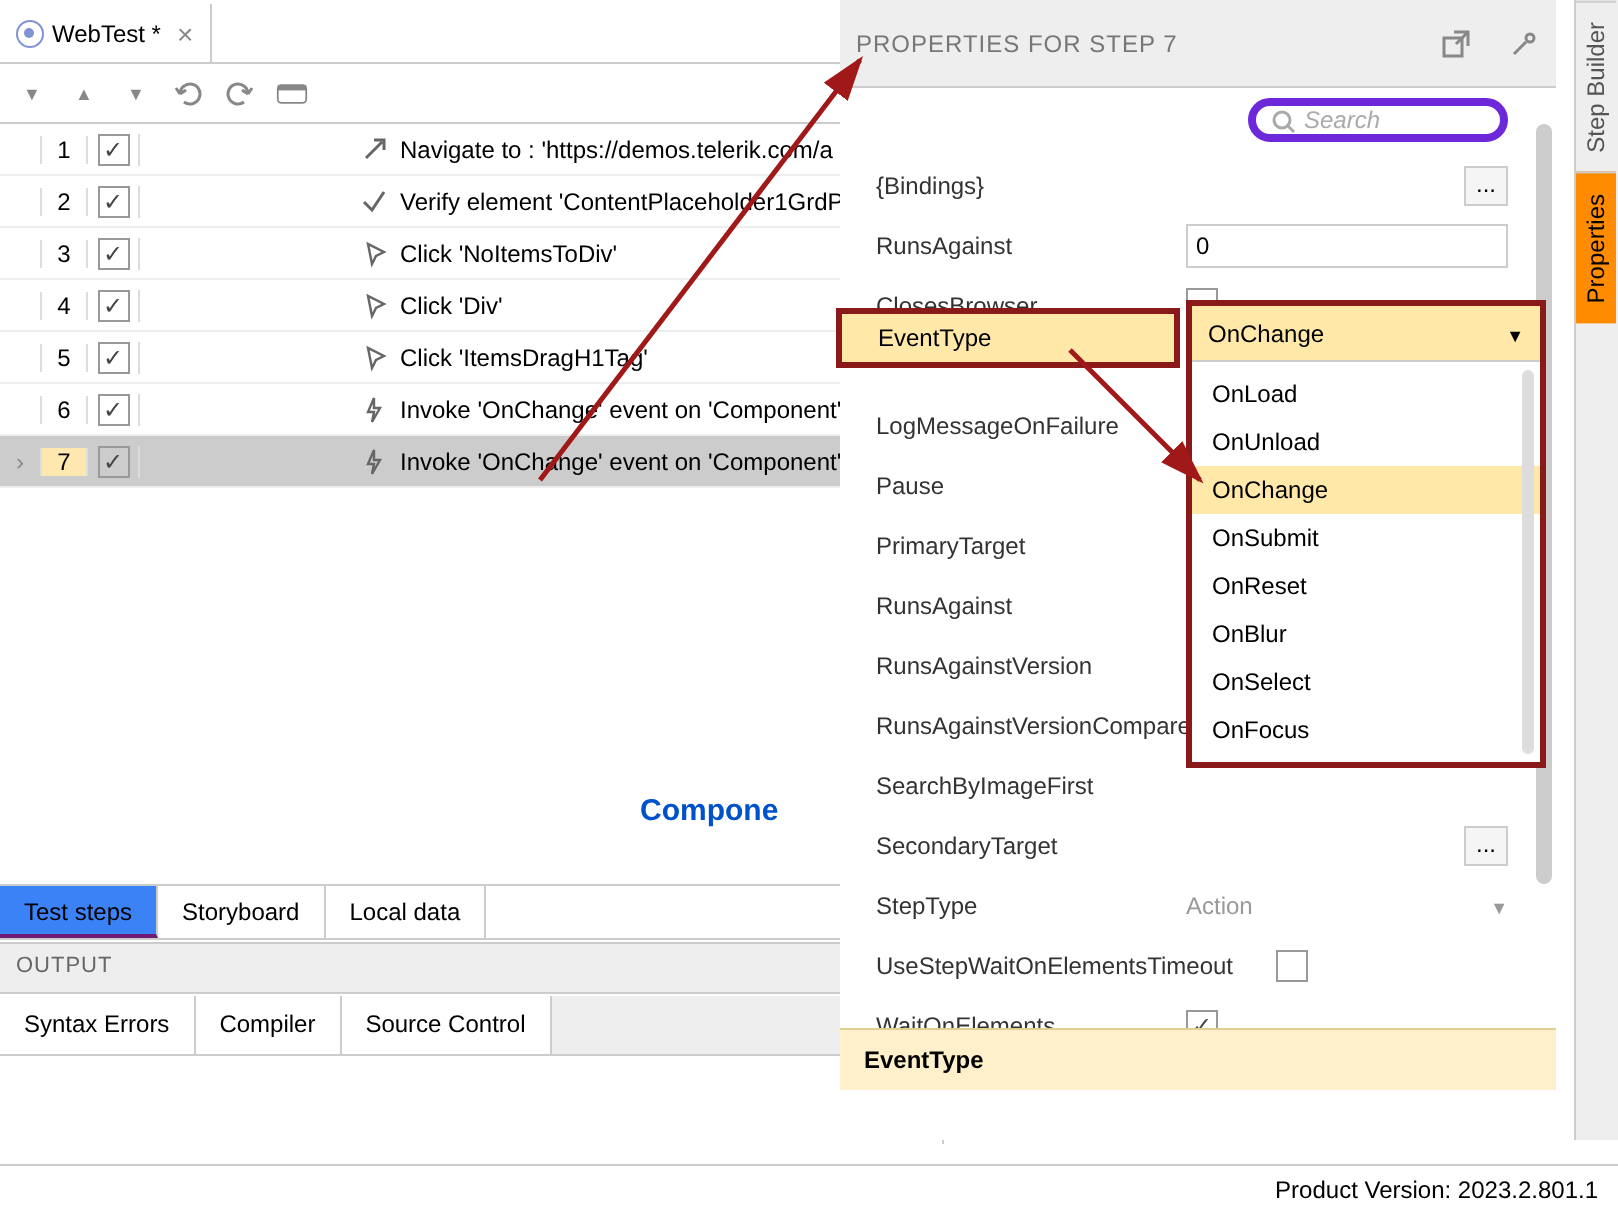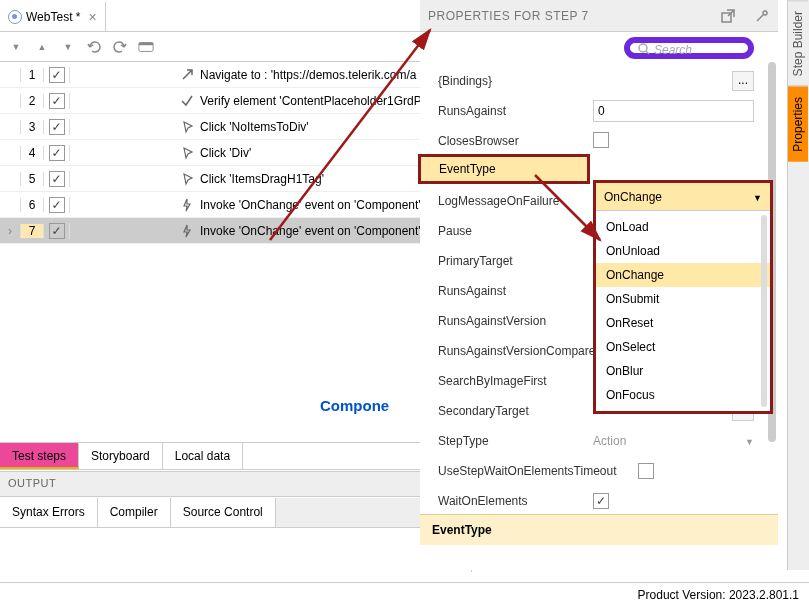--- a/index.html
+++ b/index.html
@@ -27,57 +27,57 @@
 .row-check { width: 26px; text-align: center; border-right: 1px solid #ddd; }
 .row-spacer { width: 104px; border-right: 1px solid #eee; }
 .row-content { flex: 1; display: flex; align-items: center; gap: 6px; padding-left: 6px; white-space: nowrap; overflow: hidden; }
 .step-icon { width: 14px; height: 14px; display: inline-block; }
 .step-icon svg { stroke: #666; fill: none; }
 
 .blue-label { color: #0052cc; font-size: 15px; font-weight: 600; position: absolute; left: 320px; top: 395px; }
 
 .bottom-tabs { position: absolute; bottom: 102px; left: 0; right: 0; height: 28px; border-top: 1px solid #ccc; border-bottom: 1px solid #ccc; display: flex; }
 .bottom-tab { padding: 6px 12px; border-right: 1px solid #ccc; }
-.bottom-tab.active { background: #ec4899; border-bottom: 2px solid #eab308; }
+.bottom-tab.active { background: #3b82f6; border-bottom: 2px solid #701a75; }
 
 .output-header { position: absolute; bottom: 75px; left: 0; right: 0; height: 26px; background: #eee; border-top: 1px solid #ccc; border-bottom: 1px solid #ccc; padding: 5px 8px; color: #666; font-size: 11px; letter-spacing: 0.5px; }
 .output-tabs { position: absolute; bottom: 44px; left: 0; right: 0; height: 30px; background: #eee; display: flex; border-bottom: 1px solid #ccc; }
 .out-tab { padding: 7px 12px; border-right: 1px solid #ccc; background: #fff; }
 .out-tab.active { background: #fff; }
 
 .status-bar { position: absolute; bottom: 0; left: 0; right: 0; height: 24px; border-top: 1px solid #ccc; display: flex; justify-content: flex-end; align-items: center; padding: 0 10px; }
 
 
 .right-panel { position: absolute; left: 420px; top: 0; width: 358px; height: 570px; background: #fff; }
-.prop-header { height: 32px; background: #eee; border-bottom: 1px solid #ccc; display: flex; align-items: center; padding: 0 8px; color: #777; font-size: 11px; letter-spacing: 0.5px; gap: 18px; }
+.prop-header { height: 44px; background: #eee; border-bottom: 1px solid #ccc; display: flex; align-items: center; padding: 0 8px; color: #777; font-size: 11px; letter-spacing: 0.5px; gap: 18px; }
 .prop-header .spacer { flex: 1; }
 .popout-icon, .pin-icon { width: 16px; height: 16px; display: inline-flex; align-items: center; justify-content: center; color: #888; }
 
 .search-row { height: 32px; display: flex; justify-content: flex-end; align-items: center; padding: 0 24px 0 8px; }
-.search-box { width: 130px; height: 22px; border: 6px solid #6d28d9; border-radius: 11px; display: flex; align-items: flex-start; padding: 0 8px; color: #aaa; font-style: italic; gap: 4px; }
+.search-box { width: 130px; height: 22px; border: 4px solid #6d28d9; border-radius: 11px; display: flex; align-items: flex-end; padding: 0 8px; color: #aaa; font-style: italic; gap: 4px; }
 
 .prop-list { padding: 2px 24px 2px 18px; }
 .prop-row { display: flex; align-items: center; height: 30px; }
 .prop-label { width: 155px; color: #333; }
 .prop-value { flex: 1; }
 .prop-input { width: 100%; height: 22px; border: 1px solid #ccc; padding: 0 4px; }
 .prop-text-plain { color: #333; }
 .ellipsis-btn { width: 22px; height: 20px; border: 1px solid #ccc; background: #f5f5f5; text-align: center; line-height: 16px; margin-left: 4px; }
 .checkbox-box { width: 16px; height: 16px; border: 1px solid #999; display: inline-flex; align-items: center; justify-content: center; }
 .checkbox-box.checked::after { content: "✓"; color: #444; font-size: 12px; }
 
 .prop-footer { position: absolute; bottom: 25px; left: 0; right: 0; background: #fff0cc; border-top: 1px solid #e0d090; padding: 8px 12px; }
 .prop-footer-title { font-weight: bold; }
 .prop-footer-desc { color: #555; }
 
 
 .ev-row-hl { background: #ffe8a8; border: 3px solid #8a1a1a; position: absolute; left: 418px; top: 154px; width: 172px; height: 30px; display: flex; align-items: center; padding-left: 18px; }
 
 
-.dropdown-hl { position: absolute; left: 593px; top: 150px; width: 180px; border: 3px solid #8a1a1a; background: #fff; margin-top: 30px; }
+.dropdown-hl { position: absolute; left: 593px; top: 150px; width: 180px; border: 3px solid #8a1a1a; background: #fff; }
 .dd-selected { height: 28px; background: #ffe8a8; display: flex; align-items: center; padding: 0 8px; border-bottom: 1px solid #ccc; justify-content: space-between;}
 .dd-caret::after { content: "▼"; font-size: 9px; }
 .dd-list { padding: 4px 0; position: relative; }
 .dd-item { padding: 5px 10px; }
 .dd-item.sel { background: #ffe8a8; }
 .dd-scroll { position: absolute; right: 3px; top: 4px; bottom: 4px; width: 6px; background: #ddd; border-radius: 3px; }
 
 
 .side-tabs { position: absolute; right: 0; top: 0; width: 22px; height: 570px; background: #eee; border-left: 1px solid #ccc; }
 .side-tab { writing-mode: vertical-rl; transform: rotate(180deg); padding: 10px 3px; text-align: center; border-bottom: 1px solid #ccc; color: #555; }
@@ -324,22 +324,22 @@
     <span>OnChange</span>
     <span class="dd-caret"></span>
   </div>
   <div class="dd-list" id="dd-list">
     <div class="dd-scroll"></div>
   <div class="dd-item">OnLoad</div>
       <div class="dd-item">OnUnload</div>
       <div class="dd-item sel">OnChange</div>
       <div class="dd-item">OnSubmit</div>
       <div class="dd-item">OnReset</div>
+      <div class="dd-item">OnBlur</div>
       <div class="dd-item">OnSelect</div>
-      <div class="dd-item">OnBlur</div>
       <div class="dd-item">OnFocus</div>
     </div>
 </div>
 
 <div class="side-tabs">
   <div class="side-tab">Step Builder</div>
   <div class="side-tab active">Properties</div>
 </div>
 
 <svg class="arrow1" style="left:250px;top:20px" width="200" height="240">

